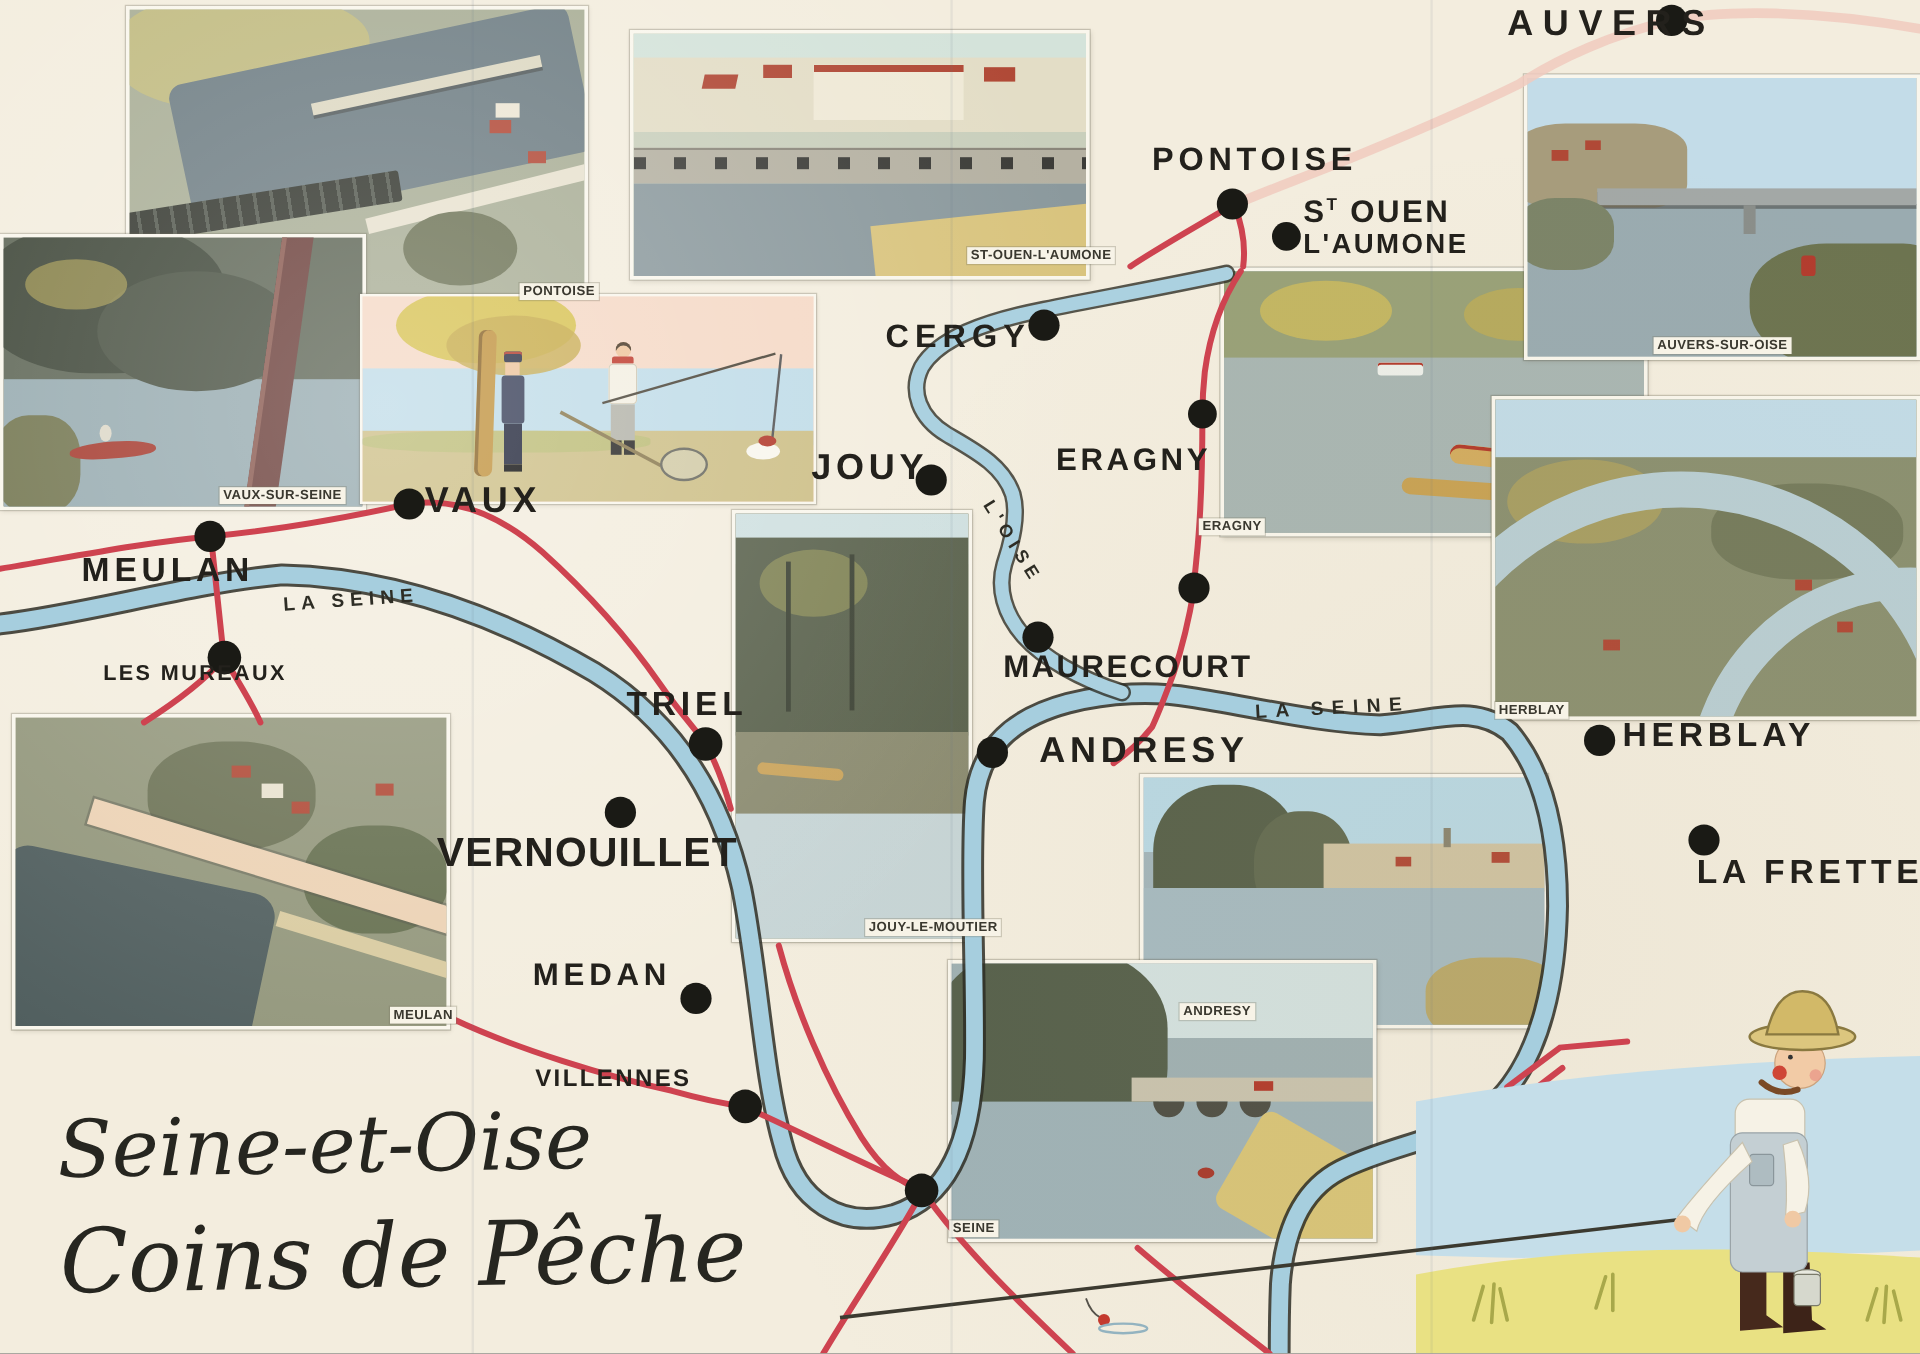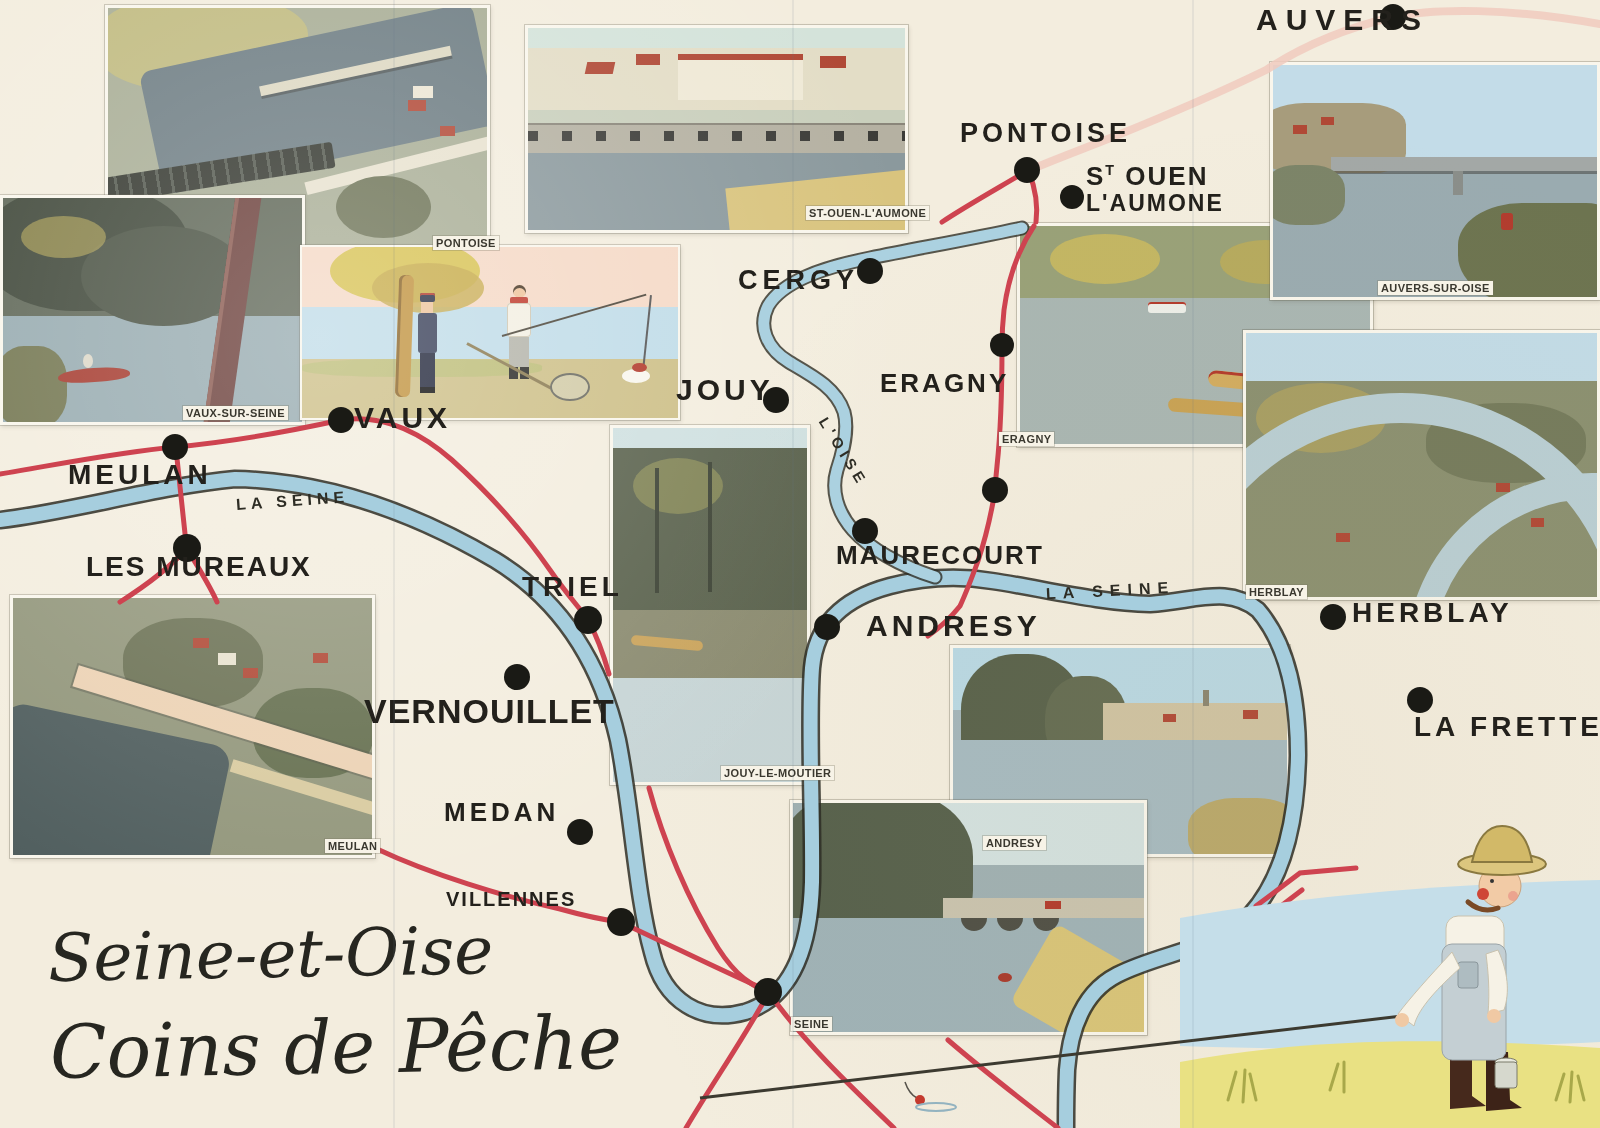--- a/index.html
+++ b/index.html
@@ -271,21 +271,21 @@
   </div>
   <div class="town" style="left:738px;top:266px;font-size:27px;letter-spacing:5px">CERGY</div>
   <div class="town" style="left:676px;top:374px;font-size:30px;letter-spacing:4px">JOUY</div>
   <div class="town" style="left:880px;top:370px;font-size:26px;letter-spacing:3px">ERAGNY</div>
   <div class="town" style="left:836px;top:542px;font-size:26px;letter-spacing:2px">MAURECOURT</div>
   <div class="town" style="left:866px;top:610px;font-size:30px;letter-spacing:4px">ANDRESY</div>
   <div class="town" style="left:1352px;top:598px;font-size:28px;letter-spacing:4px">HERBLAY</div>
   <div class="town" style="left:1414px;top:712px;font-size:28px;letter-spacing:4px">LA FRETTE</div>
   <div class="town" style="left:354px;top:402px;font-size:30px;letter-spacing:4px">VAUX</div>
   <div class="town" style="left:68px;top:460px;font-size:28px;letter-spacing:4px">MEULAN</div>
-  <div class="town" style="left:86px;top:552px;font-size:28px;letter-spacing:2px">LES MUREAUX</div>
+  <div class="town" style="left:86px;top:552px;font-size:18px;letter-spacing:2px">LES MUREAUX</div>
   <div class="town" style="left:522px;top:572px;font-size:28px;letter-spacing:4px">TRIEL</div>
   <div class="town" style="left:364px;top:694px;font-size:34px;letter-spacing:1px">VERNOUILLET</div>
   <div class="town" style="left:444px;top:799px;font-size:26px;letter-spacing:4px">MEDAN</div>
   <div class="town" style="left:446px;top:889px;font-size:20px;letter-spacing:2px">VILLENNES</div>
 
   <div class="rlabel" style="left:236px;top:492px;font-size:16px;letter-spacing:5px;transform:rotate(-4deg)">LA SEINE</div>
   <div class="rlabel" style="left:1046px;top:582px;font-size:16px;letter-spacing:7px;transform:rotate(-3deg)">LA SEINE</div>
   <div class="rlabel" style="left:830px;top:414px;font-size:15px;letter-spacing:5px;transform:rotate(58deg);transform-origin:left top">L'OISE</div>
 
   <div class="cap" style="left:433px;top:236px">PONTOISE</div>

